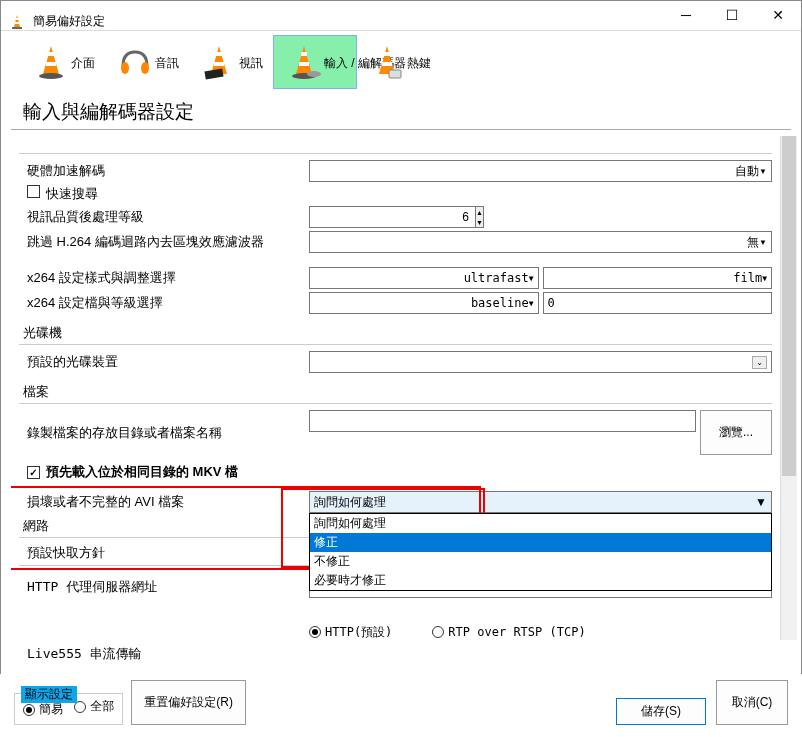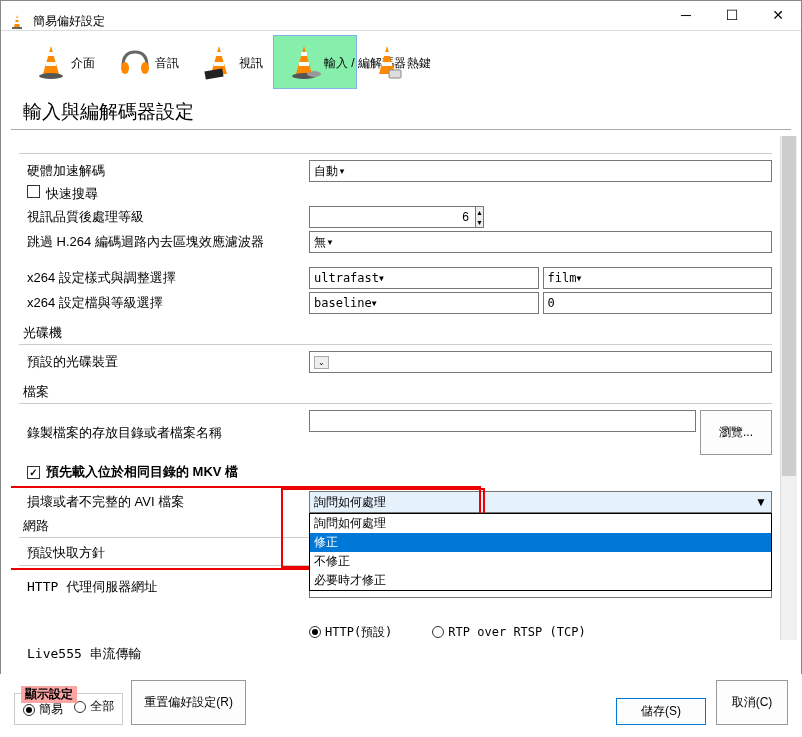--- a/index.html
+++ b/index.html
@@ -22,21 +22,21 @@
     .content { flex: 1; padding: 0 8px; overflow: hidden; }
     .scrollbar { width: 17px; background: #f0f0f0; border-left: 1px solid #ddd; position: relative; height: 504px; }
     .scroll-thumb { position: absolute; top: 0; left: 1px; right: 1px; height: 340px; background: #cdcdcd; }
     
     .row { display: flex; align-items: center; margin: 3px 0; }
     .label-col { width: 290px; font-size: 13px; }
     .label-col.indent { padding-left: 8px; }
     .field-col { flex: 1; display: flex; gap: 4px; }
     
     .combo, .text-in, .spin { border: 1px solid #777; background: #fff; font-size: 12px; height: 22px; padding: 2px 4px; font-family: inherit; }
-    .combo { width: 100%; display: flex; align-items: center; justify-content: flex-start; }
+    .combo { width: 100%; display: flex; align-items: center; justify-content: flex-end; }
     .combo .arrow { font-size: 8px; }
     .text-in { width: 100%; }
     .spin-wrap { display: flex; width: 98px; }
     .spin { flex: 1; text-align: right; padding-right: 6px; }
     .spin-btns { width: 16px; border: 1px solid #777; border-left: none; display: flex; flex-direction: column; font-size: 7px; }
     .spin-btns span { flex: 1; display: flex; align-items: center; justify-content: center; background: #eee; }
     
     .checkbox { width: 13px; height: 13px; border: 1px solid #333; margin-right: 6px; display: inline-flex; align-items: center; justify-content: center; font-size: 10px; }
     .checkbox.checked::after { content: "✓"; }
     
@@ -51,21 +51,21 @@
     .dd-item { padding: 1px 4px; font-size: 12px; }
     .dd-item.sel { background: #0078d7; color: #fff; }
     
     .redbox { border: 2px solid #e00; position: absolute; pointer-events: none; }
     
     .radio { width: 12px; height: 12px; border: 1px solid #333; border-radius: 50%; margin-right: 4px; display: inline-flex; align-items: center; justify-content: center; }
     .radio.checked::after { content: ""; width: 6px; height: 6px; background: #000; border-radius: 50%; }
     
     .footer { position: absolute; bottom: 0; left: 0; right: 0; padding: 6px 14px 12px 14px; display: flex; align-items: flex-end; background: #fff; }
     .footer .show-group { border: 1px solid #ccc; padding: 4px 8px 6px 8px; position: relative; margin-right: 8px; }
-    .footer .show-group .grp-title { position: absolute; top: -8px; left: 6px; background: #fca5a5; padding: 0 4px; font-size: 12px; font-weight: bold; }
+    .footer .show-group .grp-title { position: absolute; top: -8px; left: 6px; background: #0ea5e9; padding: 0 4px; font-size: 12px; }
     
     svg.cone { width: 40px; height: 40px; }
   </style>
 </head>
 <body>
 
 <div class="titlebar">
   <svg class="vlc-logo" viewBox="0 0 16 16">
       <polygon points="8,1 11,13 5,13" fill="#ff8800"></polygon>
       <rect x="6.5" y="4" width="3" height="2" fill="#fff"></rect>

